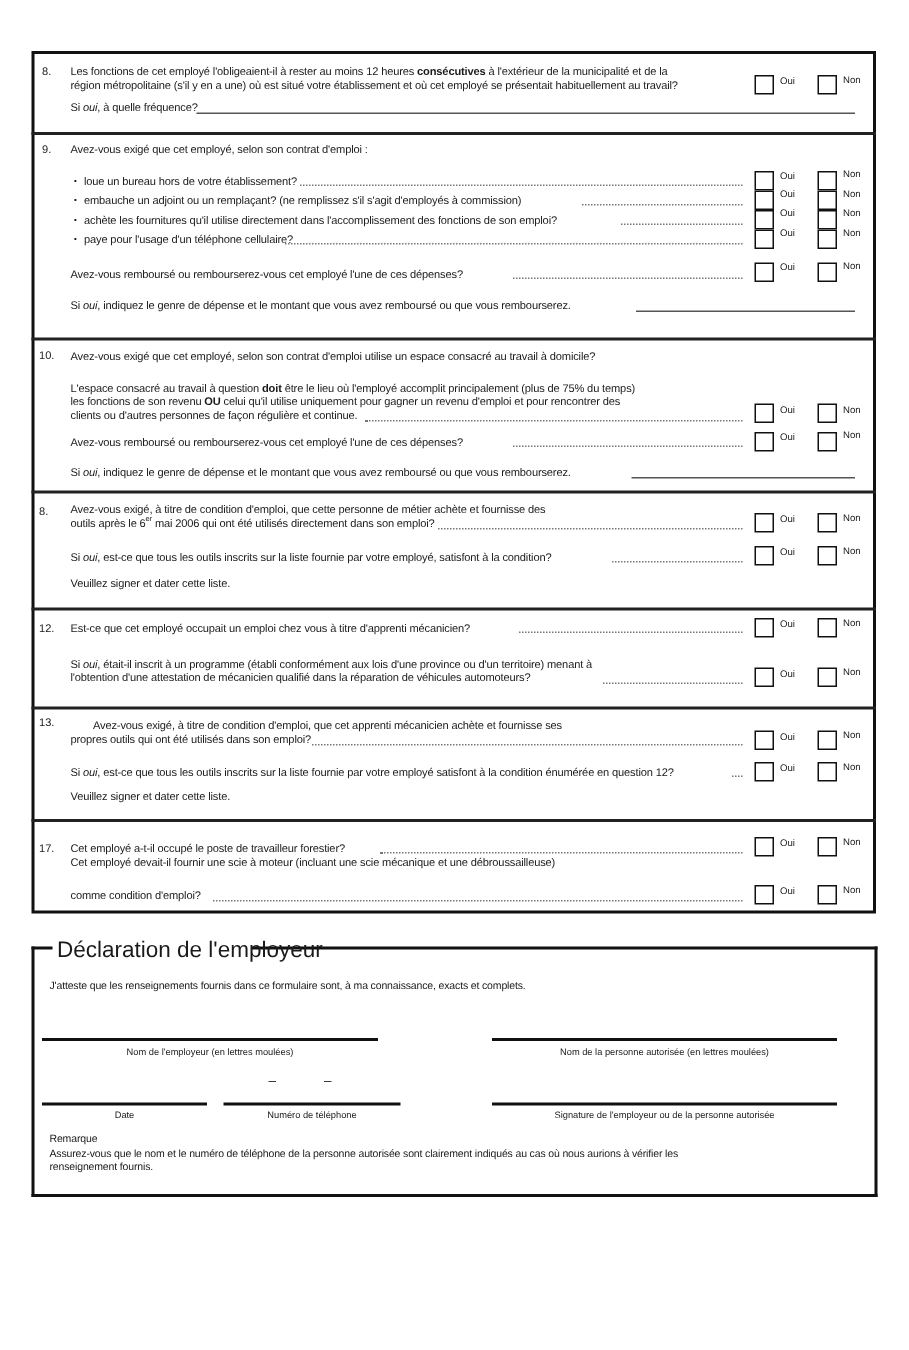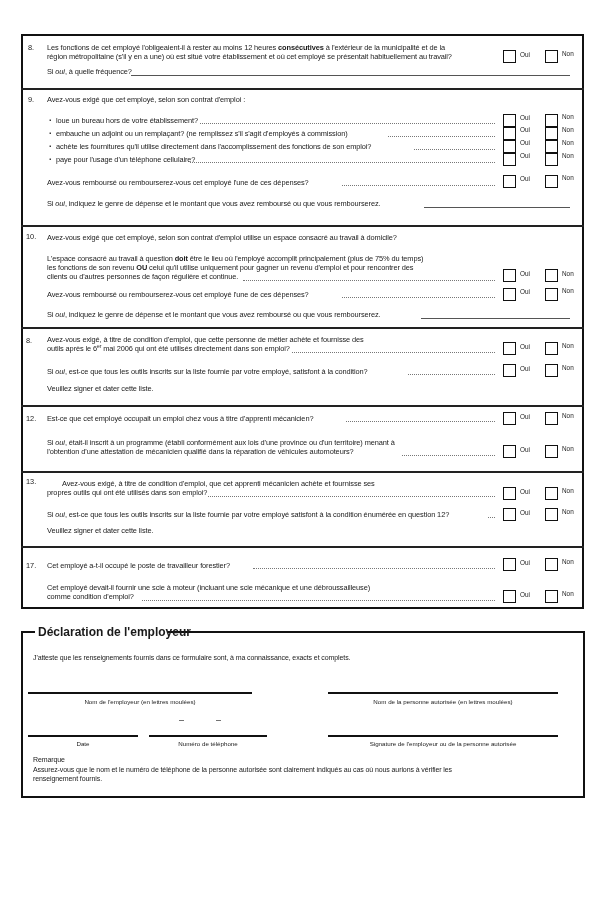--- a/index.html
+++ b/index.html
@@ -14,21 +14,21 @@
   .b { font-weight:normal; }
   .dots { position:absolute; height:0; border-bottom:1px dotted #777; }
   .uline { position:absolute; height:0; border-bottom:1px solid #555; }
   .cb { position:absolute; width:13px; height:13px; border:1.6px solid #111; box-sizing:border-box; background:#fff; }
   .cbl { position:absolute; font-size:6.4px; line-height:8px; }
   .bul { position:absolute; font-size:9px; line-height:9px; font-weight:bold; }
   .decl { position:absolute; left:21px; top:631px; width:564px; height:167px;
           border:2px solid #111; border-top:none; box-sizing:border-box; }
   .decl-top-l { position:absolute; left:21px; top:631px; width:14px; height:2px; background:#111; }
   .decl-top-r { position:absolute; left:168px; top:631px; width:417px; height:2px; background:#111; }
-  .decl-title { position:absolute; left:38px; top:625px; font-size:12px; font-weight:bold; white-space:nowrap; }
+  .decl-title { position:absolute; left:38px; top:625px; font-size:15px; font-weight:normal; white-space:nowrap; }
   .sigline { position:absolute; height:2px; background:#111; }
   .sigcap { position:absolute; font-size:6.2px; line-height:8px; text-align:center; white-space:nowrap; }
   sup { font-size:5px; vertical-align:top; line-height:5px; }
 </style>
 </head>
 <body>
 
 <div class="outer"></div>
 <div class="divider" style="top:88px"></div>
 <div class="divider" style="top:225px"></div>
@@ -179,21 +179,21 @@
 
 <div>
   <span class="num" style="left:26px;top:561px">17.</span>
   <span class="t" style="left:47px;top:561px">Cet employé a-t-il occupé le poste de travailleur forestier?</span>
   <div class="dots" style="left:253px;top:568px;width:242px"></div>
   <div class="cb" style="left:503px;top:558px"></div>
   <span class="cbl" style="left:520px;top:559px">Oui</span>
   <div class="cb" style="left:545px;top:558px"></div>
   <span class="cbl" style="left:562px;top:558px">Non</span>
 
-  <span class="t" style="left:47px;top:583px">Cet employé devait-il fournir une scie à moteur (incluant une scie mécanique et une débroussailleuse)</span>
+  <span class="t" style="left:47px;top:570px">Cet employé devait-il fournir une scie à moteur (incluant une scie mécanique et une débroussailleuse)</span>
   <span class="t" style="left:47px;top:592px">comme condition d'emploi?</span>
   <div class="dots" style="left:142px;top:600px;width:353px"></div>
   <div class="cb" style="left:503px;top:590px"></div>
   <span class="cbl" style="left:520px;top:591px">Oui</span>
   <div class="cb" style="left:545px;top:590px"></div>
   <span class="cbl" style="left:562px;top:590px">Non</span>
 </div>
 
 <div>
   <div class="decl"></div>

